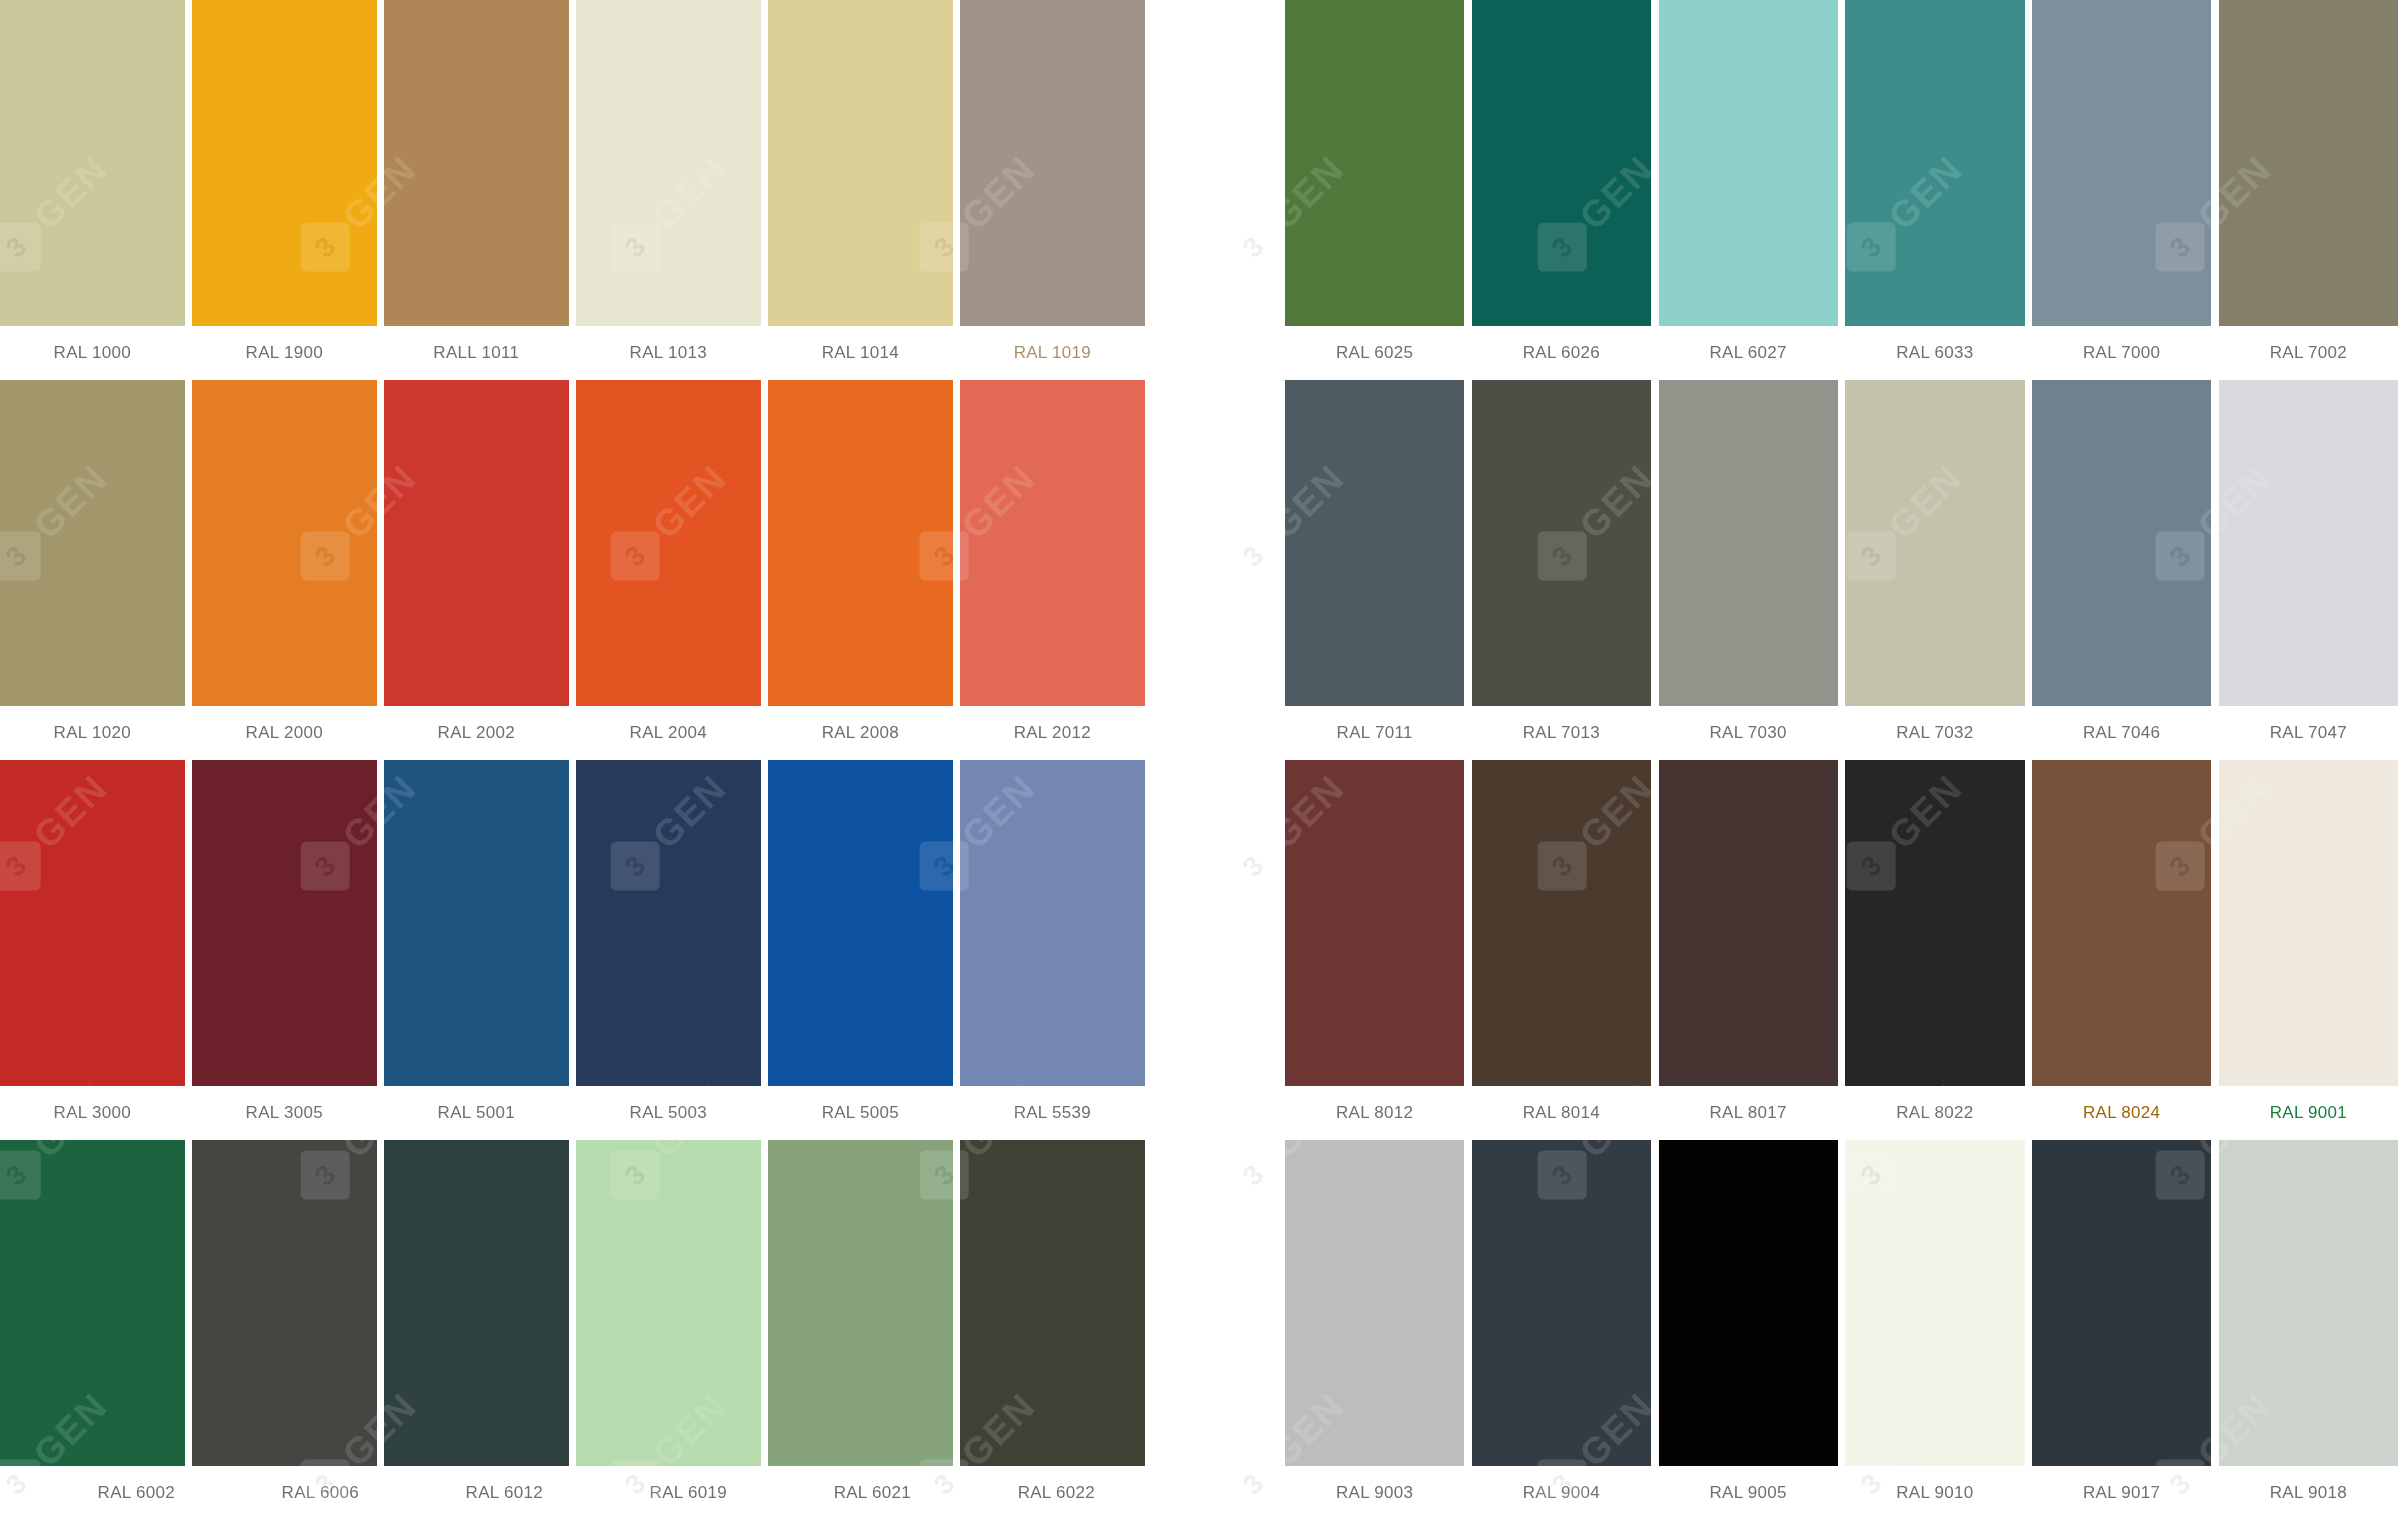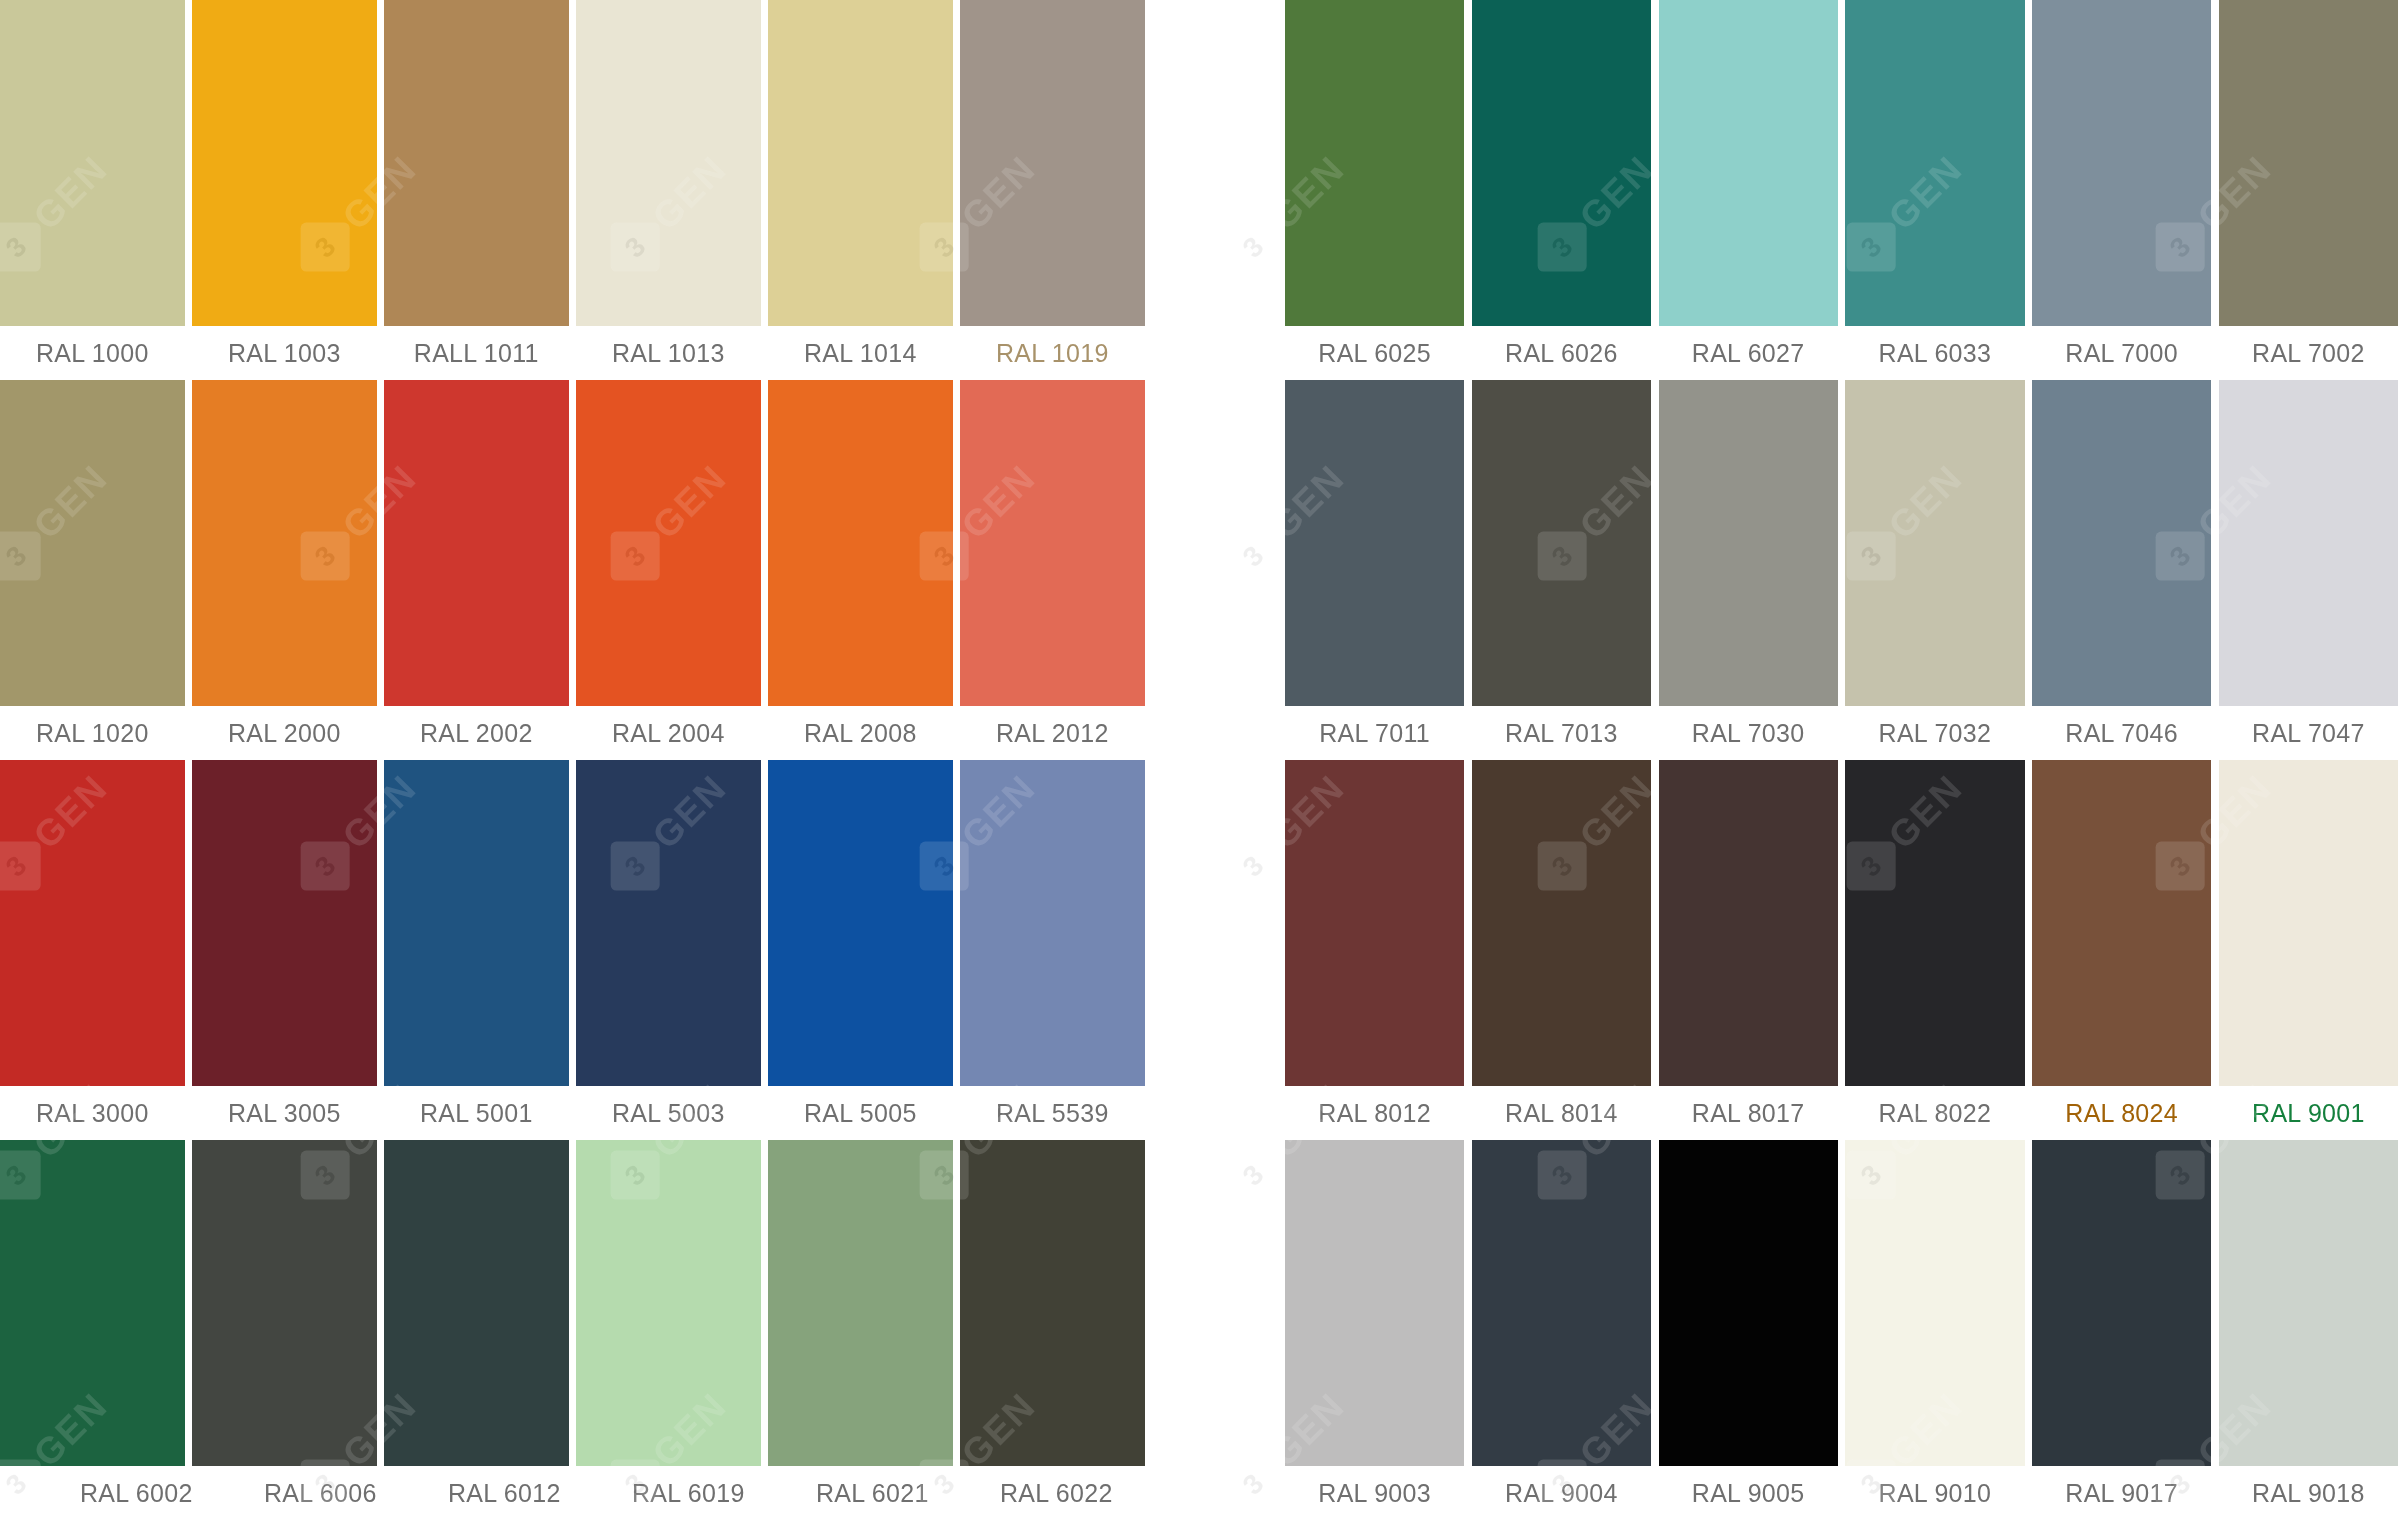--- a/index.html
+++ b/index.html
@@ -99,21 +99,21 @@
   }
   .swatch-cell {
     flex: 1 1 0;
     height: 100%;
   }
   .label-cell {
     flex: 1 1 0;
     display: flex;
     align-items: center;
     justify-content: center;
-    font-size: 25px;
+    font-size: 17px;
     color: #6f6f6f;
     font-family: "Liberation Sans", sans-serif;
     letter-spacing: 0.3px;
     white-space: nowrap;
   }
 </style>
 </head>
 <body>
 
 <div id="palette-root">
@@ -123,21 +123,21 @@
         <div class="swatch-strip">
           <div class="swatch-cell" style="background-color: rgb(201, 200, 154);"></div>
           <div class="swatch-cell" style="background-color: rgb(240, 171, 20);"></div>
           <div class="swatch-cell" style="background-color: rgb(175, 135, 86);"></div>
           <div class="swatch-cell" style="background-color: rgb(233, 229, 211);"></div>
           <div class="swatch-cell" style="background-color: rgb(221, 208, 150);"></div>
           <div class="swatch-cell" style="background-color: rgb(160, 148, 138);"></div>
         </div>
         <div class="label-strip">
           <div class="label-cell" style="color: rgb(111, 111, 111);">RAL 1000</div>
-          <div class="label-cell" style="color: rgb(111, 111, 111);">RAL 1003</div>
+          <div class="label-cell" style="color: rgb(111, 111, 111);">RAL 1900</div>
           <div class="label-cell" style="color: rgb(111, 111, 111);">RALL 1011</div>
           <div class="label-cell" style="color: rgb(111, 111, 111);">RAL 1013</div>
           <div class="label-cell" style="color: rgb(111, 111, 111);">RAL 1014</div>
           <div class="label-cell" style="color: rgb(168, 146, 106);">RAL 1019</div>
         </div>
       </div>
       <div class="swatch-row">
         <div class="swatch-strip">
           <div class="swatch-cell" style="background-color: rgb(162, 151, 106);"></div>
           <div class="swatch-cell" style="background-color: rgb(229, 125, 36);"></div>

